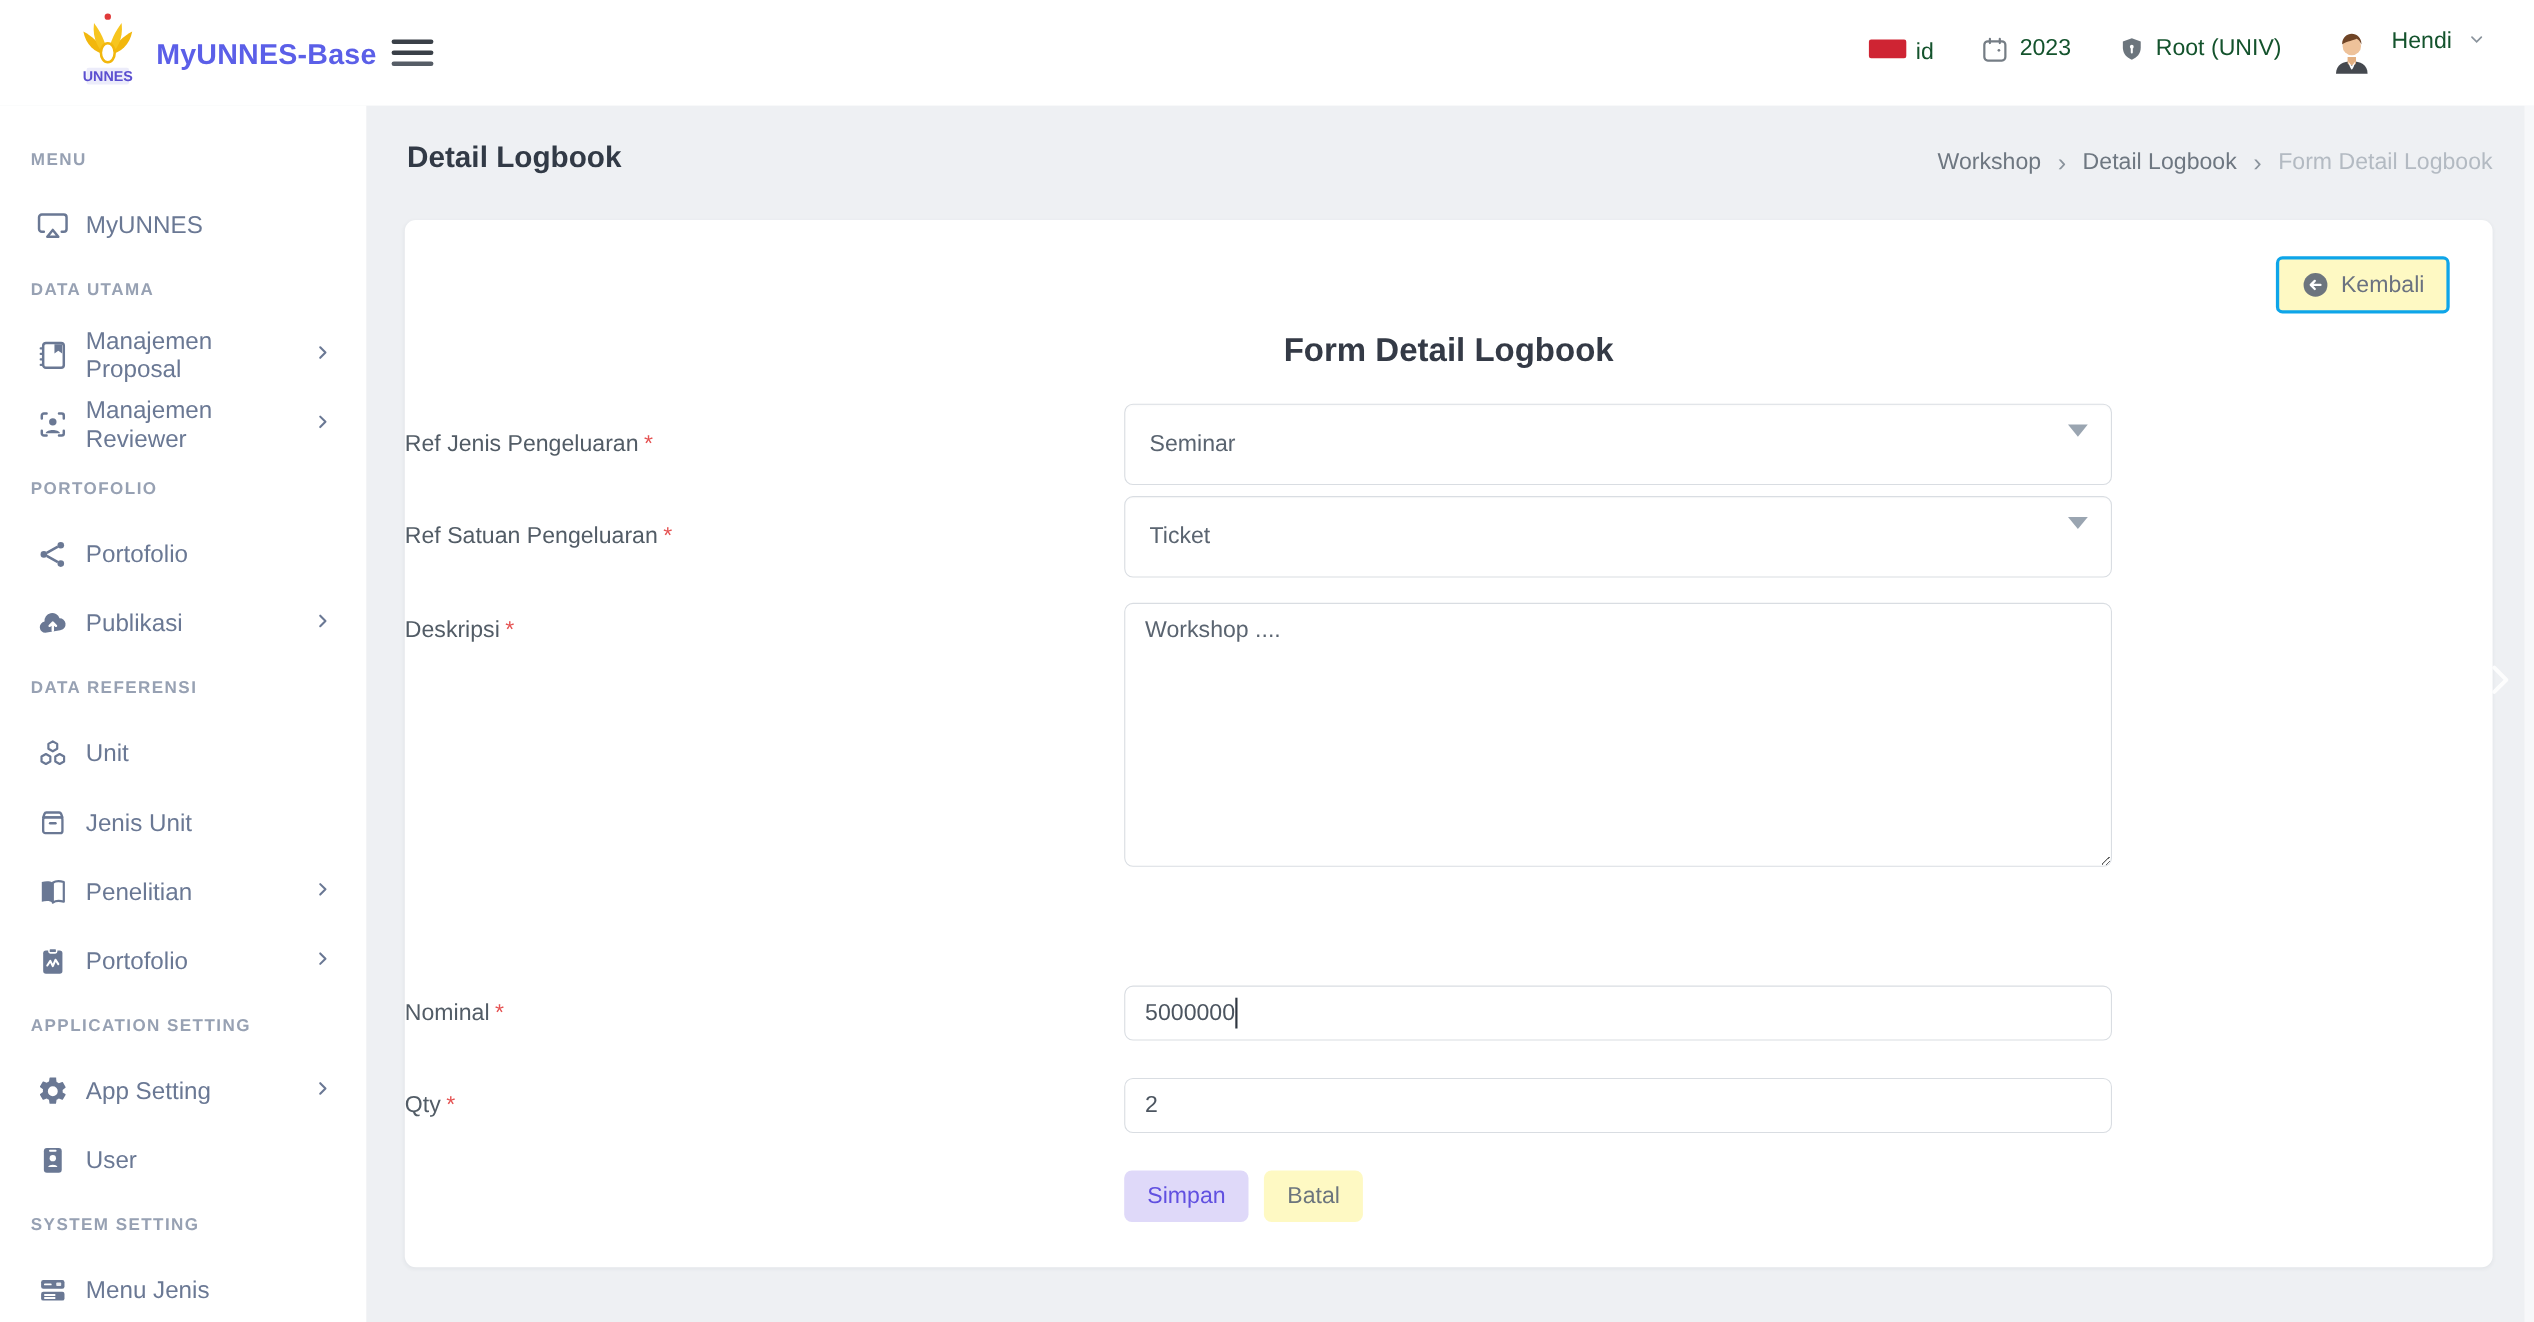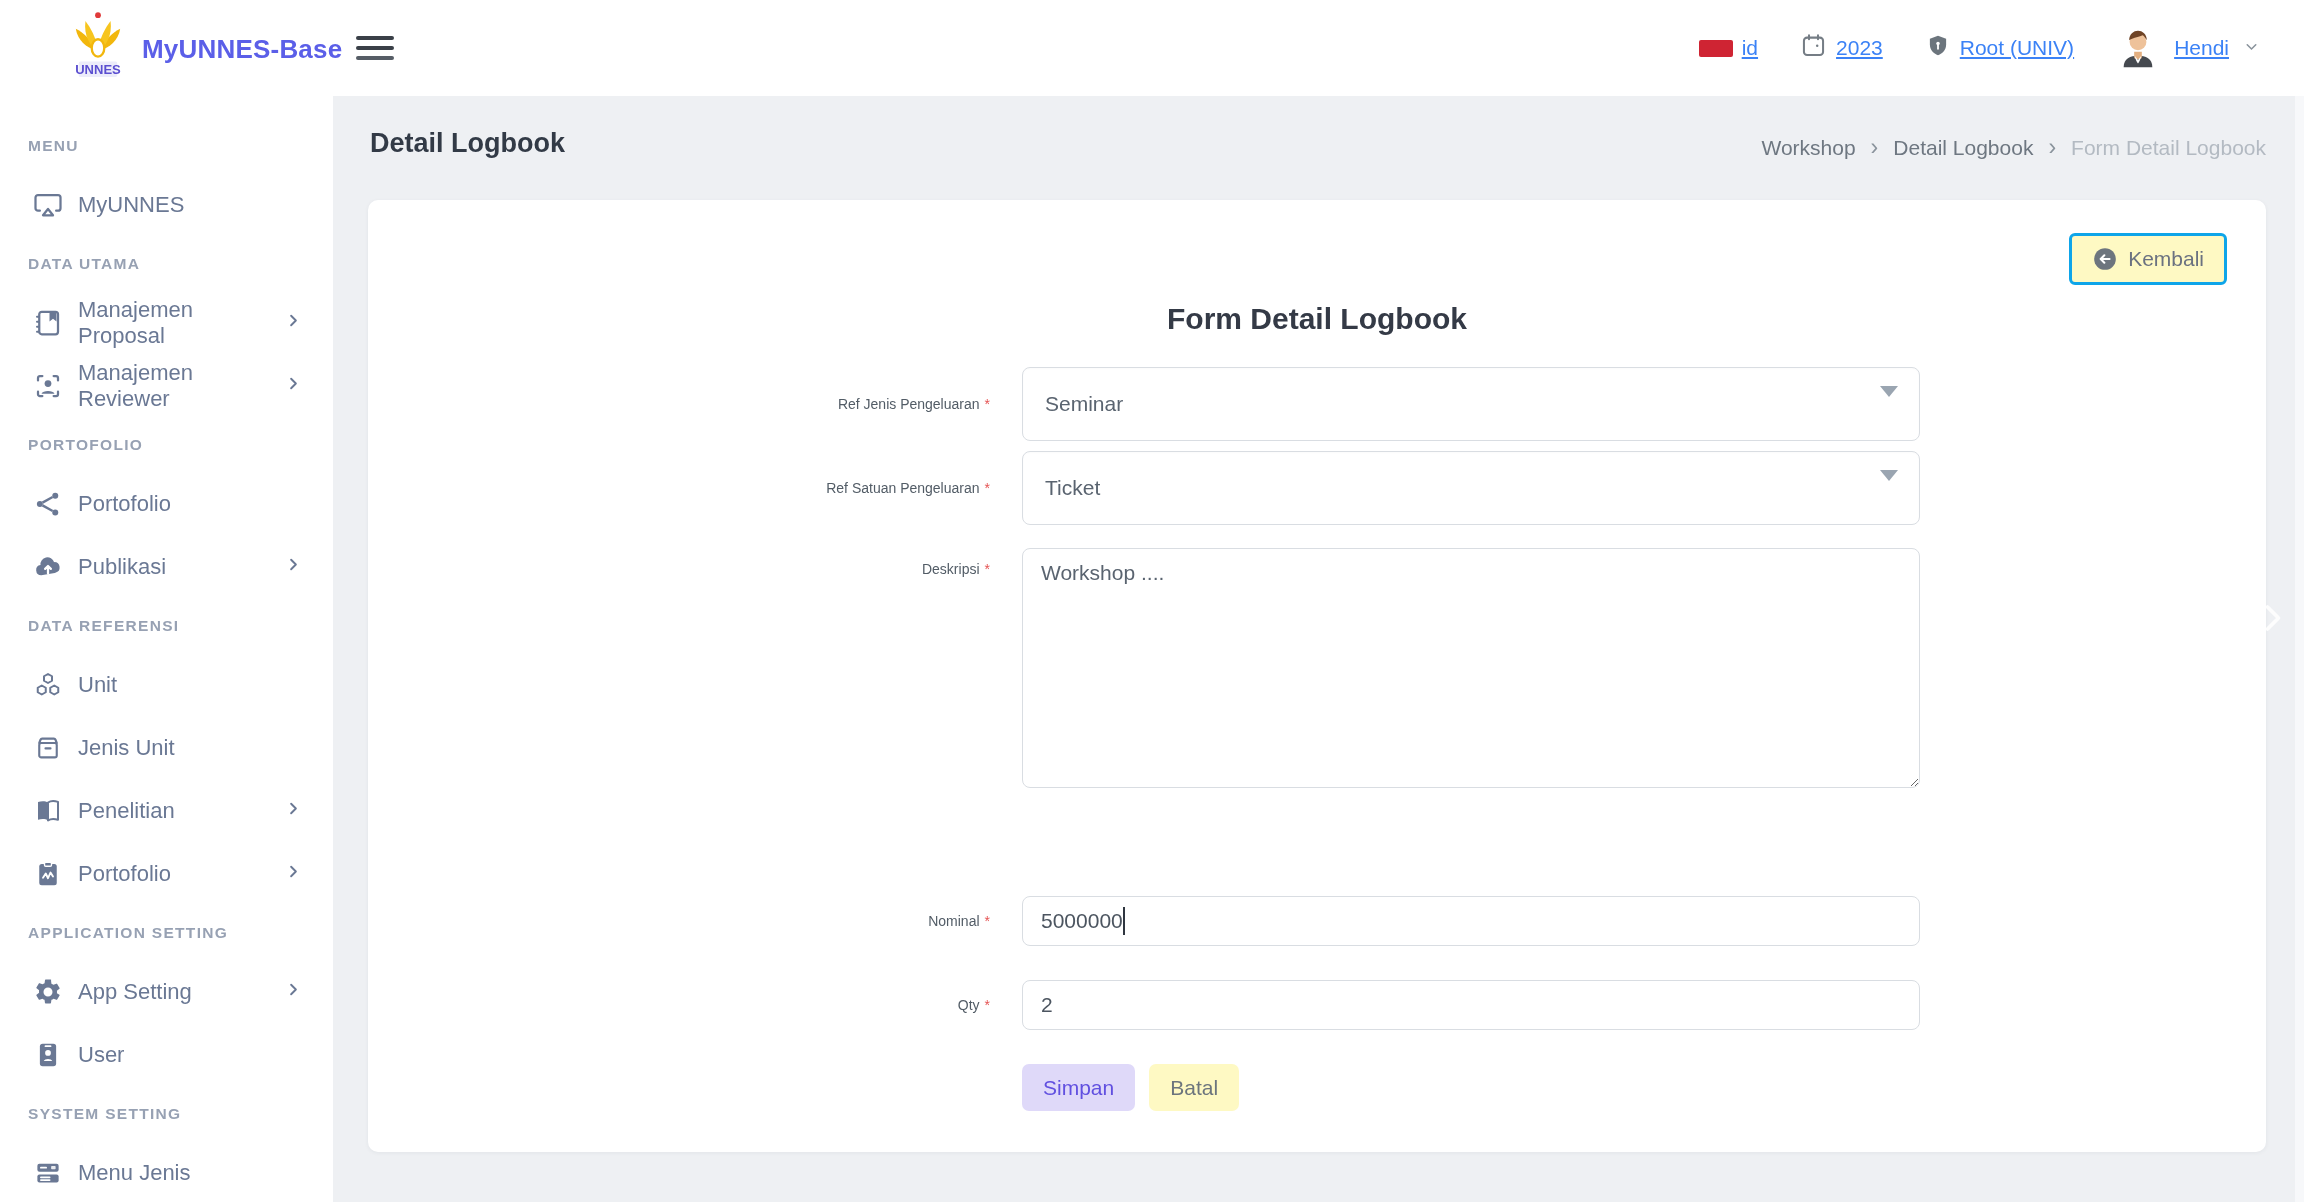--- a/index.html
+++ b/index.html
@@ -7,21 +7,21 @@
        font-family:"Liberation Sans",sans-serif;-webkit-font-smoothing:antialiased;color:#4c5560;}
 
   
   .topbar{position:absolute;left:0;top:0;width:2304px;height:96px;background:#fff;z-index:5;}
   .brand{position:absolute;left:70px;top:8px;display:flex;align-items:center;gap:16px;cursor:pointer;}
   .brand-name{font-size:26px;font-weight:700;color:#5b5fe8;letter-spacing:.2px;}
   .hamburger{position:absolute;left:356px;top:31px;width:38px;height:34px;display:flex;flex-direction:column;justify-content:center;gap:6px;cursor:pointer;}
   .hamburger span{display:block;height:4px;border-radius:2px;background:#3a4048;}
   .hamburger span:nth-child(3){background:#565d66;}
   .topbar-right{position:absolute;right:44px;top:0;height:96px;display:flex;align-items:center;gap:42px;}
-  .tb-group{display:flex;align-items:center;gap:9px;font-size:21px;color:#3b82f6;cursor:pointer;text-decoration:underline;}
+  .tb-group{display:flex;gap:9px;font-size:21px;color:#14532d;cursor:pointer;}
   .flag{width:34px;height:17px;background:#cf2433;border-radius:2px;}
   .avatar{width:44px;height:44px;}
 
   
   .sidebar{position:absolute;left:0;top:96px;width:333px;height:1106px;background:#fff;padding-top:22px;box-sizing:border-box;z-index:4;}
   .sb-section{height:55px;display:flex;align-items:center;padding-left:28px;
               font-size:15.5px;font-weight:600;letter-spacing:1.3px;color:#97a1b3;}
   .sb-item{height:63px;display:flex;align-items:center;padding:0 30px 0 33px;gap:15px;cursor:pointer;}
   .sb-item .lbl{font-size:22px;font-weight:500;color:#6a7894;flex:1;}
   .sb-ico{width:30px;height:30px;flex:0 0 30px;display:flex;align-items:center;justify-content:center;}
@@ -36,21 +36,21 @@
   .bc-current{color:#b3bac2;}
 
   .card{position:absolute;left:368px;top:200px;width:1898px;height:952px;background:#fff;border-radius:10px;
         box-shadow:0 1px 4px rgba(40,50,70,.06);}
   .btn-back{position:absolute;right:39px;top:33px;height:46px;padding:0 20px;display:flex;align-items:center;gap:10px;
             background:#fef9c3;border:3px solid #0ea5e9;border-radius:6px;font-size:21px;color:#6b7280;cursor:pointer;}
   .btn-back svg{width:26px;height:26px;}
   .form-title{position:absolute;left:0;top:102px;width:100%;text-align:center;font-size:30px;font-weight:700;color:#343a46;}
 
   .f-row{position:absolute;left:0;width:100%;display:flex;align-items:center;}
-  .f-label{width:654px;box-sizing:border-box;padding-right:32px;text-align:right;font-size:14px;color:#525c66;}
+  .f-label{width:654px;box-sizing:border-box;padding-right:32px;text-align:left;font-size:21px;color:#525c66;}
   .req{color:#e55353;margin-left:5px;}
   .f-ctrl{width:898px;position:relative;}
   .sel{height:48px;border:1px solid #d9dde2;border-radius:8px;background:#fff;display:flex;align-items:center;
        padding:12px 22px;font-size:21px;color:#5a6470;cursor:pointer;box-shadow:inset 0 1px 2px rgba(0,0,0,.02);}
   .sel-arrow{position:absolute;right:22px;top:19px;width:0;height:0;
              border-left:9px solid transparent;border-right:9px solid transparent;border-top:11px solid #9aa5b1;}
   .inp{width:898px;height:50px;box-sizing:border-box;border:1px solid #d9dde2;border-radius:8px;
        padding:0 18px;font-size:21px;color:#4c5560;font-family:"Liberation Sans",sans-serif;outline:none;}
   .ta{width:898px;height:240px;box-sizing:border-box;border:1px solid #d9dde2;border-radius:8px;
       padding:12px 18px;font-size:21px;color:#5a6470;font-family:"Liberation Sans",sans-serif;outline:none;resize:both;}

